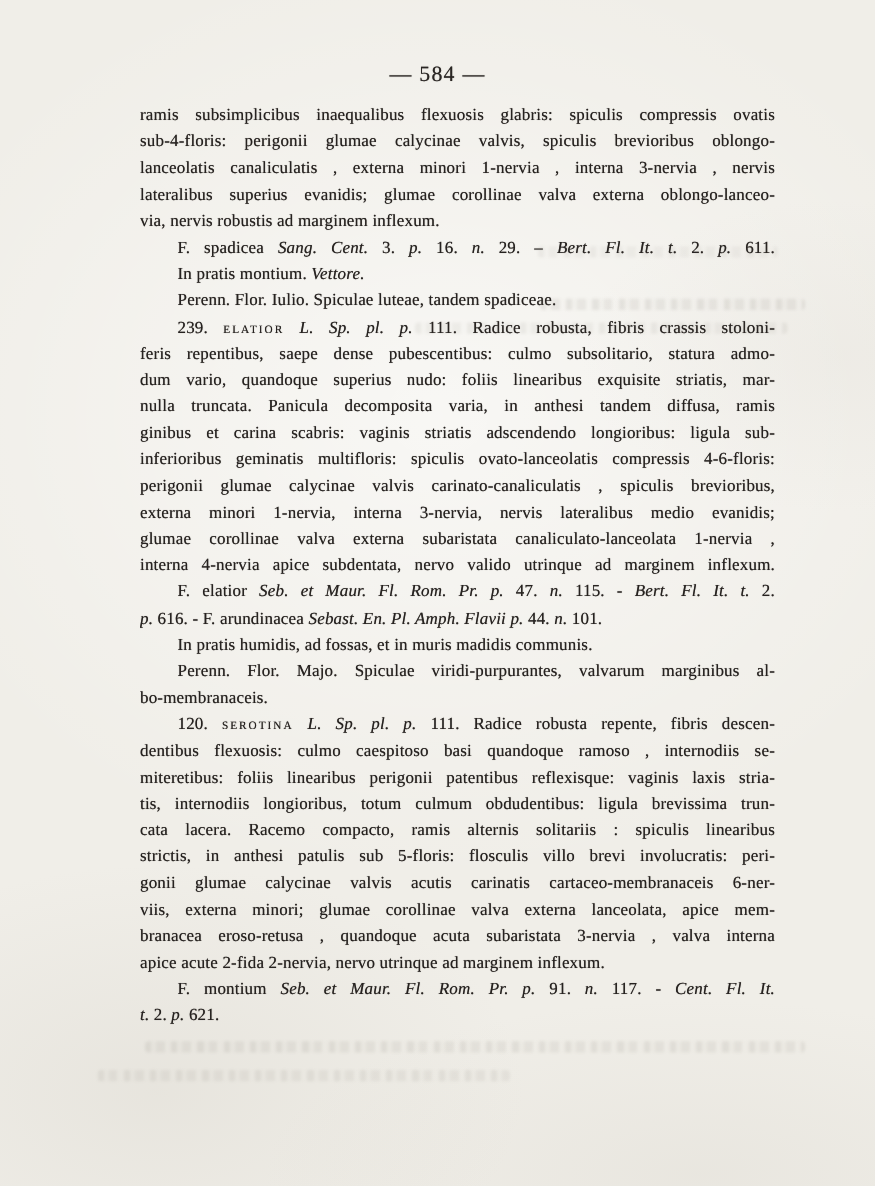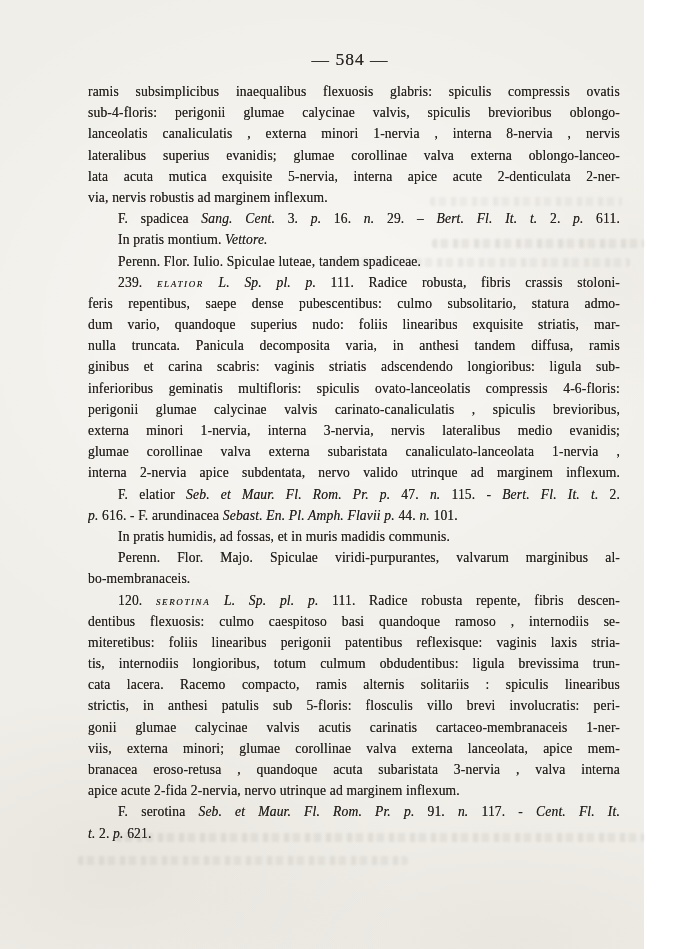--- a/index.html
+++ b/index.html
@@ -1,18 +1,18 @@
 <!DOCTYPE html>
 <html><head>
 <meta charset="utf-8">
 <style>
   html, body { margin: 0; padding: 0; width: 700px; height: 949px; overflow: hidden; }
   .page {
     position: relative;
-    width: 644px; height: 949px;
+    width: 700px; height: 949px;
     background:
       radial-gradient(ellipse 420px 260px at 18% 92%, rgba(196,191,180,0.20), transparent 70%),
       radial-gradient(ellipse 500px 200px at 80% 99%, rgba(200,195,184,0.18), transparent 70%),
       radial-gradient(ellipse 300px 180px at 96% 30%, rgba(205,200,190,0.12), transparent 70%),
       radial-gradient(ellipse 600px 500px at 50% 35%, rgba(255,255,255,0.55), transparent 75%),
       #f0eee8;
     font-family: "Liberation Serif", "DejaVu Serif", serif;
     color: #262220;
   }
   .page-header {
@@ -31,26 +31,27 @@
   .line {
     height: 21.2px;
     line-height: 21.2px;
     font-size: 13.6px;
     letter-spacing: 0.15px;
     white-space: normal;
     overflow: hidden;
     text-align: justify;
     text-align-last: left;
     text-shadow: 0 0 0.55px rgba(38,33,28,0.72);
+    margin-left: 24px;
   }
   .line.jst { text-align-last: justify; }
   .line.ind { text-indent: 30px; }
   .seg.n  { font-style: normal; }
   .seg.i  { font-style: italic; }
-  .seg.sc { font-style: italic; font-variant: small-caps; letter-spacing: 1.6px; font-size: 13.2px; }
+  .seg.sc { font-variant: small-caps; letter-spacing: 1.6px; font-size: 13.2px; }
   .smudge {
     position: absolute;
     height: 9px;
     background: repeating-linear-gradient(90deg,
       rgba(110,104,94,0.30) 0px, rgba(110,104,94,0.30) 5px,
       rgba(110,104,94,0.06) 5px, rgba(110,104,94,0.06) 9px,
       rgba(110,104,94,0.24) 9px, rgba(110,104,94,0.24) 16px,
       rgba(110,104,94,0.02) 16px, rgba(110,104,94,0.02) 21px);
     filter: blur(1.3px);
     opacity: 0.42;
@@ -63,53 +64,52 @@
   .s5 { left: 78px;  top: 856px; width: 330px; opacity: 0.34; }
 </style>
 </head>
 <body>
 
 <div class="page">
   <div class="page-header">— 584 —</div>
   <div class="text-block">
       <div class="line jst"><span class="seg n">ramis subsimplicibus inaequalibus flexuosis glabris: spiculis compressis ovatis</span></div>
       <div class="line jst"><span class="seg n">sub-4-floris: perigonii glumae calycinae valvis, spiculis brevioribus oblongo-</span></div>
-      <div class="line jst"><span class="seg n">lanceolatis canaliculatis , externa minori 1-nervia , interna 8-nervia , nervis</span></div>
+      <div class="line jst"><span class="seg n">lanceolatis canaliculatis , externa minori 1-nervia , interna 3-nervia , nervis</span></div>
       <div class="line jst"><span class="seg n">lateralibus superius evanidis; glumae corollinae valva externa oblongo-lanceo-</span></div>
-      <div class="line jst"><span class="seg n">lata acuta mutica exquisite 5-nervia, interna apice acute 2-denticulata 2-ner-</span></div>
       <div class="line"><span class="seg n">via, nervis robustis ad marginem inflexum.</span></div>
       <div class="line ind jst"><span class="seg n">F. spadicea </span><span class="seg i">Sang. Cent.</span><span class="seg n"> 3. </span><span class="seg i">p.</span><span class="seg n"> 16. </span><span class="seg i">n.</span><span class="seg n"> 29. – </span><span class="seg i">Bert. Fl. It. t.</span><span class="seg n"> 2. </span><span class="seg i">p.</span><span class="seg n"> 611.</span></div>
       <div class="line ind"><span class="seg n">In pratis montium. </span><span class="seg i">Vettore.</span></div>
       <div class="line ind"><span class="seg n">Perenn. Flor. Iulio. Spiculae luteae, tandem spadiceae.</span></div>
       <div class="line ind jst"><span class="seg n">239. </span><span class="seg sc">elatior</span><span class="seg n"> </span><span class="seg i">L. Sp. pl. p.</span><span class="seg n"> 111. Radice robusta, fibris crassis stoloni-</span></div>
       <div class="line jst"><span class="seg n">feris repentibus, saepe dense pubescentibus: culmo subsolitario, statura admo-</span></div>
       <div class="line jst"><span class="seg n">dum vario, quandoque superius nudo: foliis linearibus exquisite striatis, mar-</span></div>
       <div class="line jst"><span class="seg n">nulla truncata. Panicula decomposita varia, in anthesi tandem diffusa, ramis</span></div>
       <div class="line jst"><span class="seg n">ginibus et carina scabris: vaginis striatis adscendendo longioribus: ligula sub-</span></div>
       <div class="line jst"><span class="seg n">inferioribus geminatis multifloris: spiculis ovato-lanceolatis compressis 4-6-floris:</span></div>
       <div class="line jst"><span class="seg n">perigonii glumae calycinae valvis carinato-canaliculatis , spiculis brevioribus,</span></div>
       <div class="line jst"><span class="seg n">externa minori 1-nervia, interna 3-nervia, nervis lateralibus medio evanidis;</span></div>
       <div class="line jst"><span class="seg n">glumae corollinae valva externa subaristata canaliculato-lanceolata 1-nervia ,</span></div>
-      <div class="line jst"><span class="seg n">interna 2-nervia apice subdentata, nervo valido utrinque ad marginem inflexum.</span></div>
+      <div class="line jst"><span class="seg n">interna 4-nervia apice subdentata, nervo valido utrinque ad marginem inflexum.</span></div>
       <div class="line ind jst"><span class="seg n">F. elatior </span><span class="seg i">Seb. et Maur. Fl. Rom. Pr. p.</span><span class="seg n"> 47. </span><span class="seg i">n.</span><span class="seg n"> 115. - </span><span class="seg i">Bert. Fl. It. t.</span><span class="seg n"> 2.</span></div>
       <div class="line"><span class="seg i">p.</span><span class="seg n"> 616. - F. arundinacea </span><span class="seg i">Sebast. En. Pl. Amph. Flavii p.</span><span class="seg n"> 44. </span><span class="seg i">n.</span><span class="seg n"> 101.</span></div>
       <div class="line ind"><span class="seg n">In pratis humidis, ad fossas, et in muris madidis communis.</span></div>
       <div class="line ind jst"><span class="seg n">Perenn. Flor. Majo. Spiculae viridi-purpurantes, valvarum marginibus al-</span></div>
       <div class="line"><span class="seg n">bo-membranaceis.</span></div>
       <div class="line ind jst"><span class="seg n">120. </span><span class="seg sc">serotina</span><span class="seg n"> </span><span class="seg i">L. Sp. pl. p.</span><span class="seg n"> 111. Radice robusta repente, fibris descen-</span></div>
       <div class="line jst"><span class="seg n">dentibus flexuosis: culmo caespitoso basi quandoque ramoso , internodiis se-</span></div>
       <div class="line jst"><span class="seg n">miteretibus: foliis linearibus perigonii patentibus reflexisque: vaginis laxis stria-</span></div>
       <div class="line jst"><span class="seg n">tis, internodiis longioribus, totum culmum obdudentibus: ligula brevissima trun-</span></div>
       <div class="line jst"><span class="seg n">cata lacera. Racemo compacto, ramis alternis solitariis : spiculis linearibus</span></div>
       <div class="line jst"><span class="seg n">strictis, in anthesi patulis sub 5-floris: flosculis villo brevi involucratis: peri-</span></div>
-      <div class="line jst"><span class="seg n">gonii glumae calycinae valvis acutis carinatis cartaceo-membranaceis 1-ner-</span></div>
+      <div class="line jst"><span class="seg n">gonii glumae calycinae valvis acutis carinatis cartaceo-membranaceis 6-ner-</span></div>
       <div class="line jst"><span class="seg n">viis, externa minori; glumae corollinae valva externa lanceolata, apice mem-</span></div>
       <div class="line jst"><span class="seg n">branacea eroso-retusa , quandoque acuta subaristata 3-nervia , valva interna</span></div>
       <div class="line"><span class="seg n">apice acute 2-fida 2-nervia, nervo utrinque ad marginem inflexum.</span></div>
-      <div class="line ind jst"><span class="seg n">F. serotina </span><span class="seg i">Seb. et Maur. Fl. Rom. Pr. p.</span><span class="seg n"> 91. </span><span class="seg i">n.</span><span class="seg n"> 117. - </span><span class="seg i">Cent. Fl. It.</span></div>
+      <div class="line ind jst"><span class="seg n">F. montium </span><span class="seg i">Seb. et Maur. Fl. Rom. Pr. p.</span><span class="seg n"> 91. </span><span class="seg i">n.</span><span class="seg n"> 117. - </span><span class="seg i">Cent. Fl. It.</span></div>
       <div class="line"><span class="seg i">t.</span><span class="seg n"> 2. </span><span class="seg i">p.</span><span class="seg n"> 621.</span></div>
     </div>
   <div class="smudge s1"></div>
   <div class="smudge s2"></div>
   <div class="smudge s3"></div>
   <div class="smudge s4"></div>
   <div class="smudge s5"></div>
 </div>
 
 </body></html>

